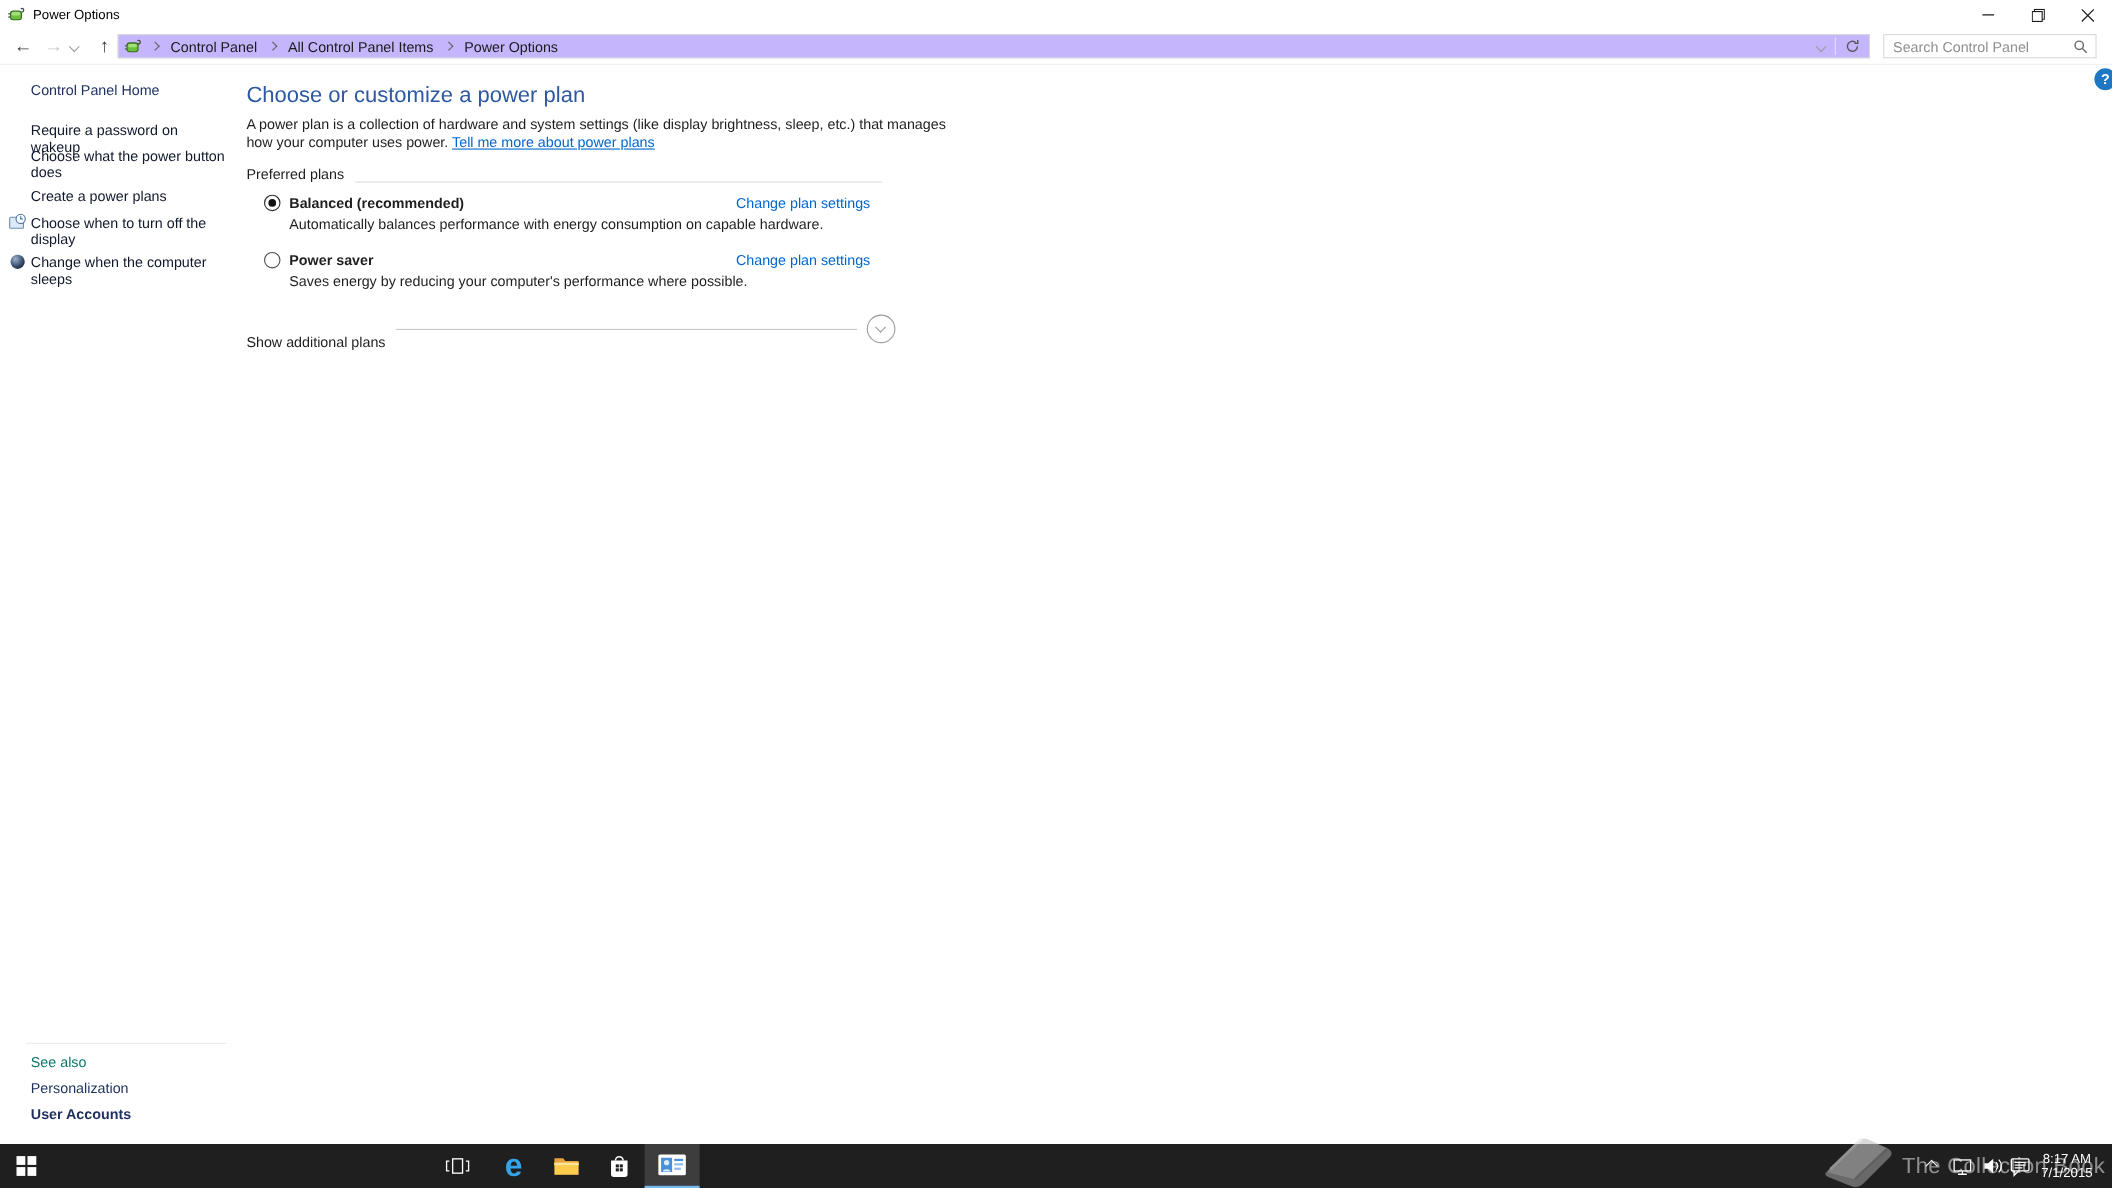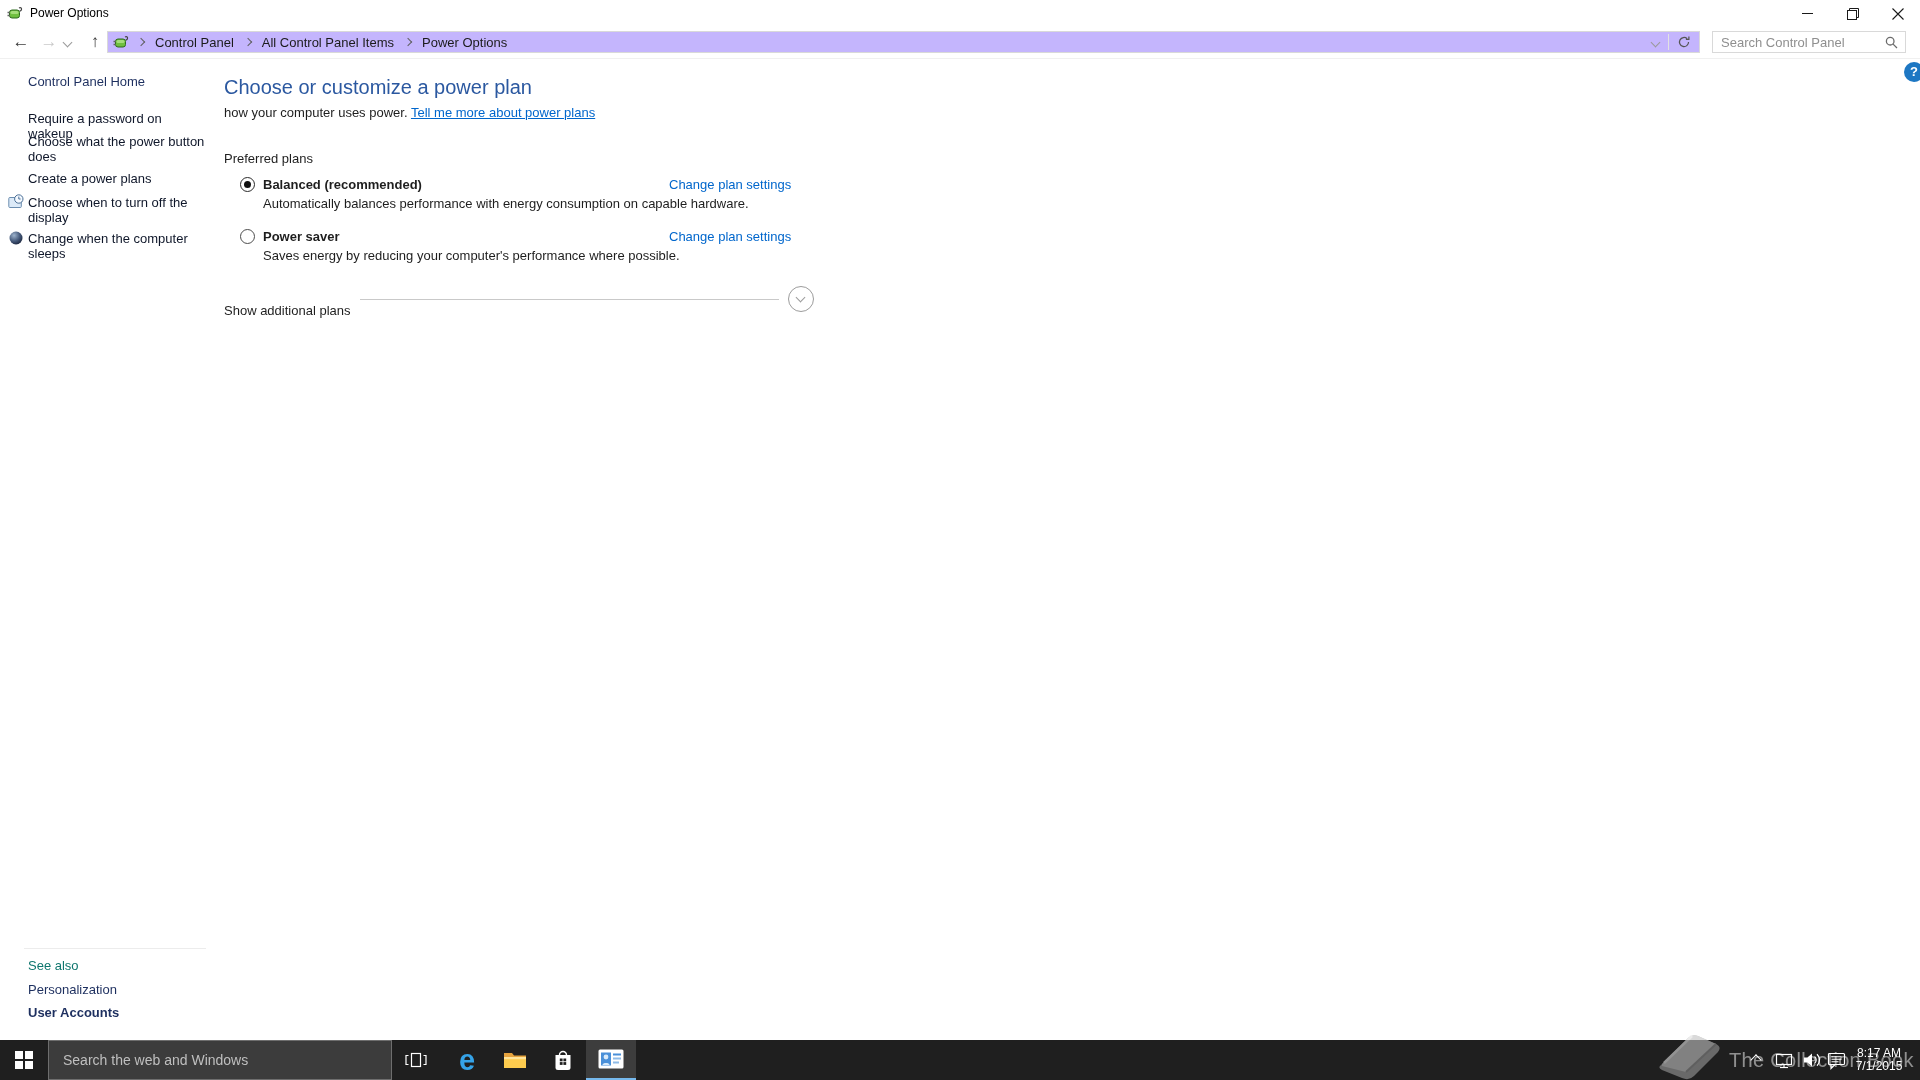--- a/index.html
+++ b/index.html
@@ -41,21 +41,21 @@
   .sb-icon{position:absolute;left:8px;width:16px;height:16px;}
   .see-sep{position:absolute;left:24px;top:948px;width:182px;height:1px;background:#ececec;}
   .see-h{position:absolute;left:28px;top:958px;font-size:13px;color:#0f766e;}
   .see-link{position:absolute;left:28px;font-size:13px;color:#1d2f5f;cursor:pointer;}
   
   .main-title{position:absolute;left:224px;top:76px;font-size:20px;font-weight:400;color:#2b58a0;}
   .main-desc{position:absolute;left:224px;top:104px;width:660px;font-size:13px;line-height:17px;color:#1e1e1e;}
   .main-desc .dline{display:block;}
   .link{color:#0066cc;cursor:pointer;text-decoration:none;}
   .u{text-decoration:underline;}
-  .group-row{position:absolute;left:224px;top:151px;width:578px;display:flex;align-items:flex-start;flex-direction:column;}
+  .group-row{position:absolute;left:224px;top:151px;width:578px;display:flex;align-items:flex-end;}
   .group-label{font-size:13px;color:#1e1e1e;margin-right:10px;white-space:nowrap;}
   .group-line{flex:1;height:1px;background:#dcdcdc;}
   .radio{position:absolute;left:240px;width:13px;height:13px;border:1px solid #4d4d4d;border-radius:50%;background:#fff;box-sizing:content-box;}
   .radio.checked{border-color:#2b2b2b;}
   .radio.checked::after{content:"";position:absolute;left:3px;top:3px;width:7px;height:7px;border-radius:50%;background:#111;}
   .plan-name{position:absolute;left:263px;font-size:13px;color:#1e1e1e;white-space:nowrap;font-weight:bold;}
   .bold{font-weight:bold;text-align:center;}
   .plan-link{position:absolute;left:669px;font-size:13px;white-space:nowrap;}
   .plan-desc{position:absolute;left:263px;font-size:13px;color:#1e1e1e;white-space:nowrap;}
   .show-row{position:absolute;left:224px;top:285px;width:590px;height:28px;display:flex;align-items:center;}
@@ -179,20 +179,21 @@
 <div class="sb-task" style="top:231px;">Change when the computer sleeps</div>
 
 <div class="see-sep"></div>
 <div class="see-h">See also</div>
 <div class="see-link" style="top:982px;">Personalization</div>
 <div class="see-link" style="top:1005px;font-weight:bold;">User Accounts</div>
 
 <div class="main-title">Choose or customize a power plan</div>
 
 <div class="main-desc">
+  <span class="dline">A power plan is a collection of hardware and system settings (like display brightness, sleep, etc.) that manages</span>
   <span><span>how your computer uses power.</span>
   <a class="link u">Tell me more about power plans</a></span>
 </div>
 
 <div class="group-row">
   <span class="group-label">Preferred plans</span>
   <span class="group-line"></span>
 </div>
 
 <span class="radio checked" style="top:177px;"></span>
@@ -214,23 +215,20 @@
 </div>
 
 <div class="taskbar">
   <div class="start-btn">
     <span class="win-logo">
         <div></div>
         <div></div>
         <div></div>
         <div></div>
       </span>
-  </div>
-  <div class="tb-search">
-    <input placeholder="Search the web and Windows" style="">
   </div>
   <div class="tb-btn" style="left:392px;width:48px;">
     <svg width="24" height="18" viewBox="0 0 24 18">
       <rect x="7.5" y="2.5" width="9" height="13" fill="none" stroke="#fff" stroke-width="1.2"></rect>
       <path d="M4.5 4.5 h-2.5 v9 h2.5" fill="none" stroke="#fff" stroke-width="1.2"></path>
       <path d="M19.5 4.5 h2.5 v9 h-2.5" fill="none" stroke="#fff" stroke-width="1.2"></path>
     </svg>
   </div>
   <div class="tb-btn" style="left:444px;width:46px;">
     <span class="edge-e">e</span>

